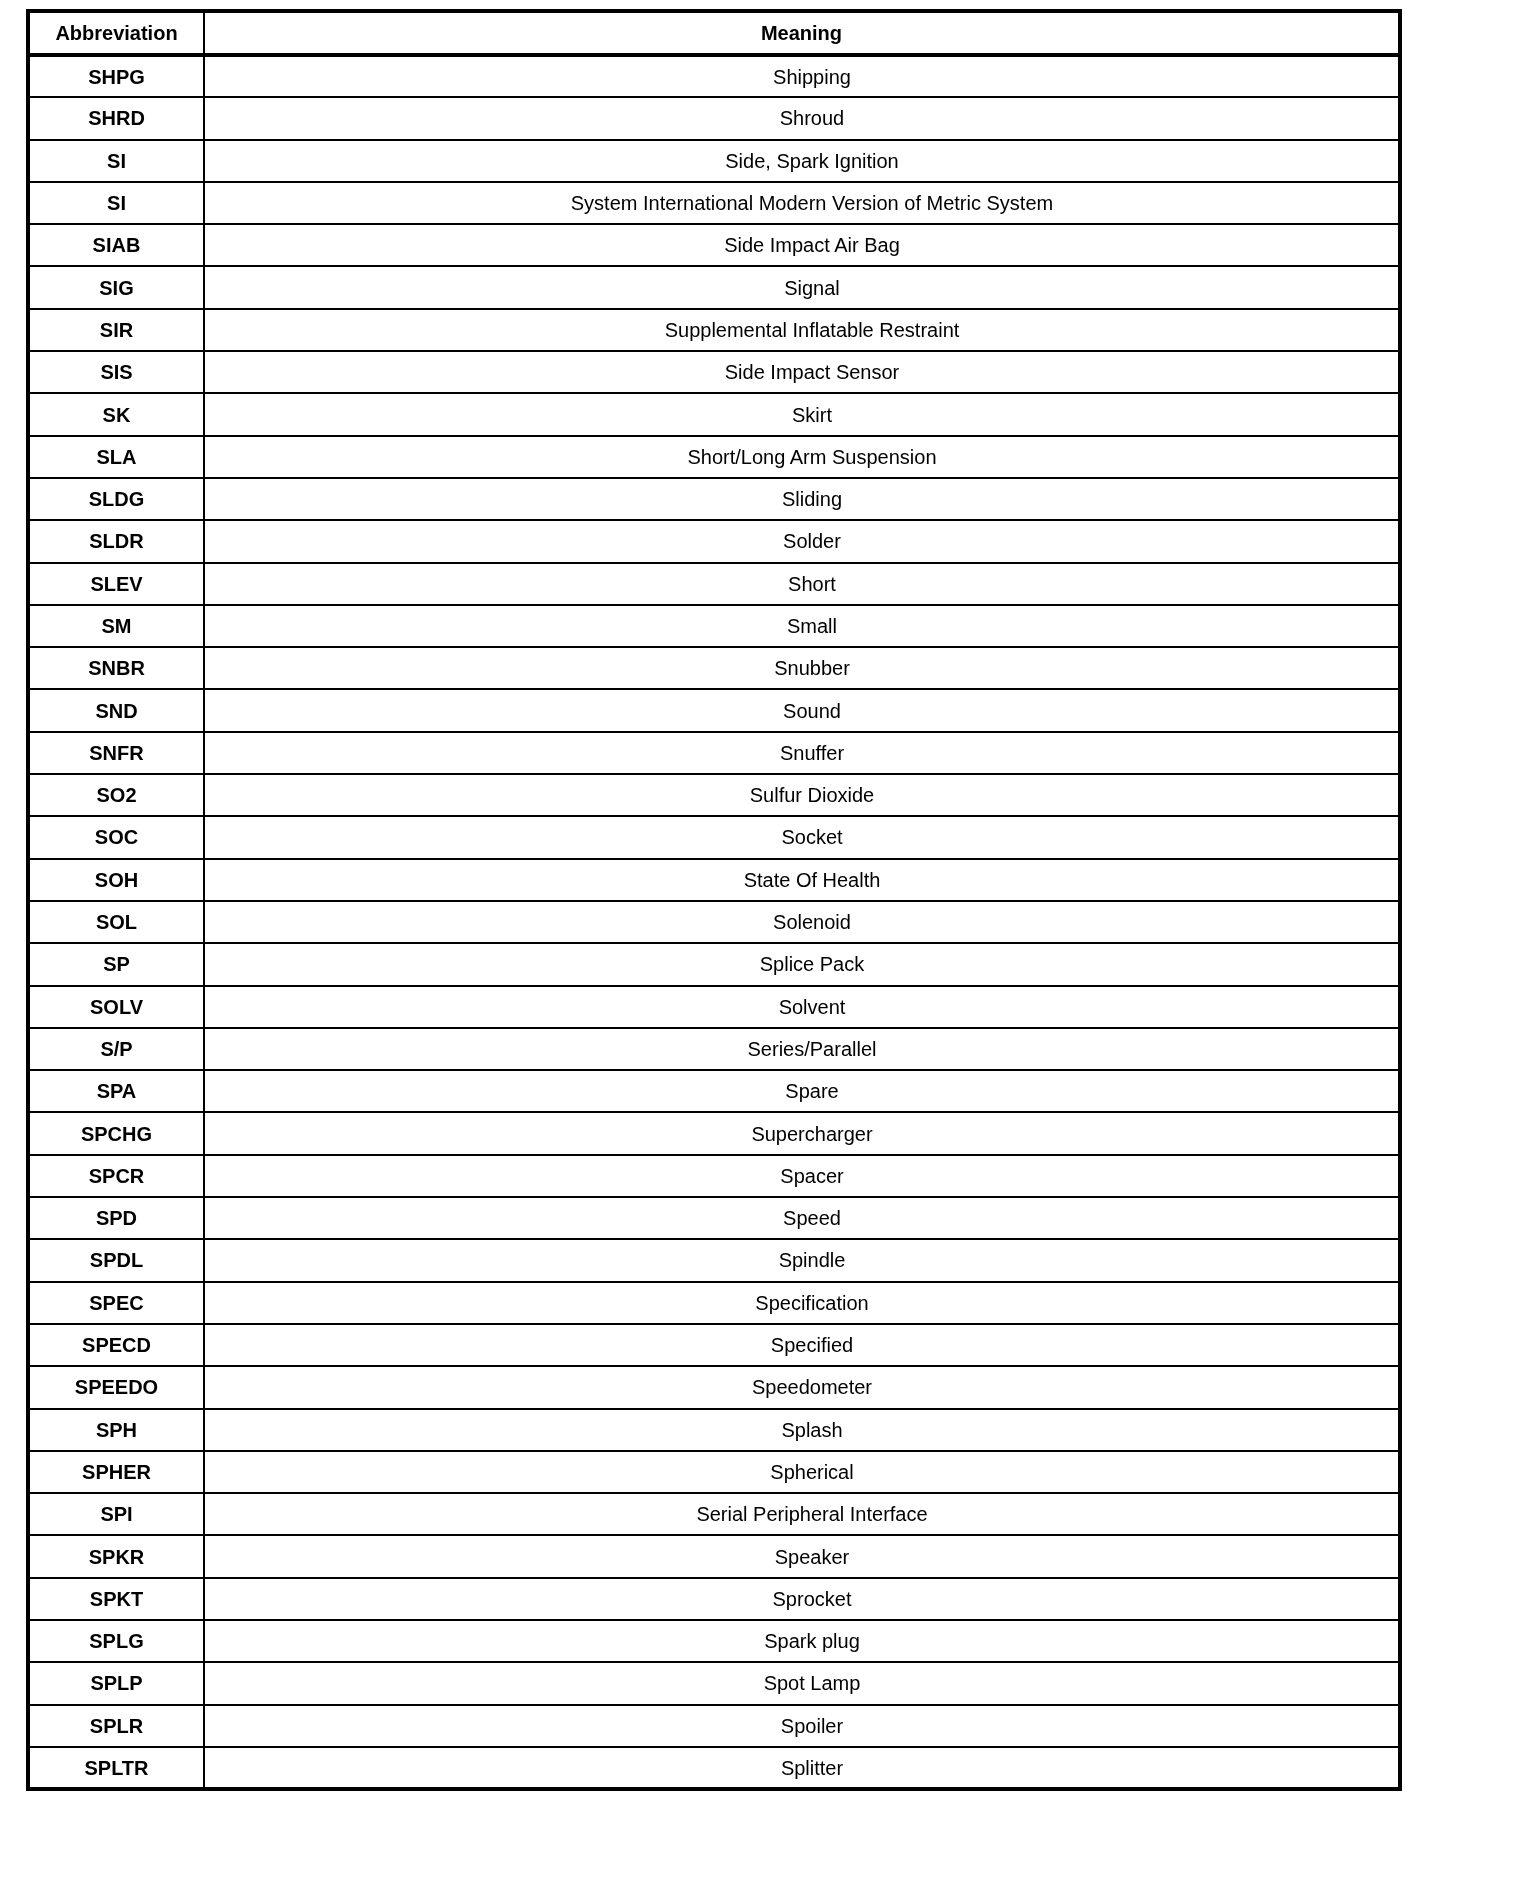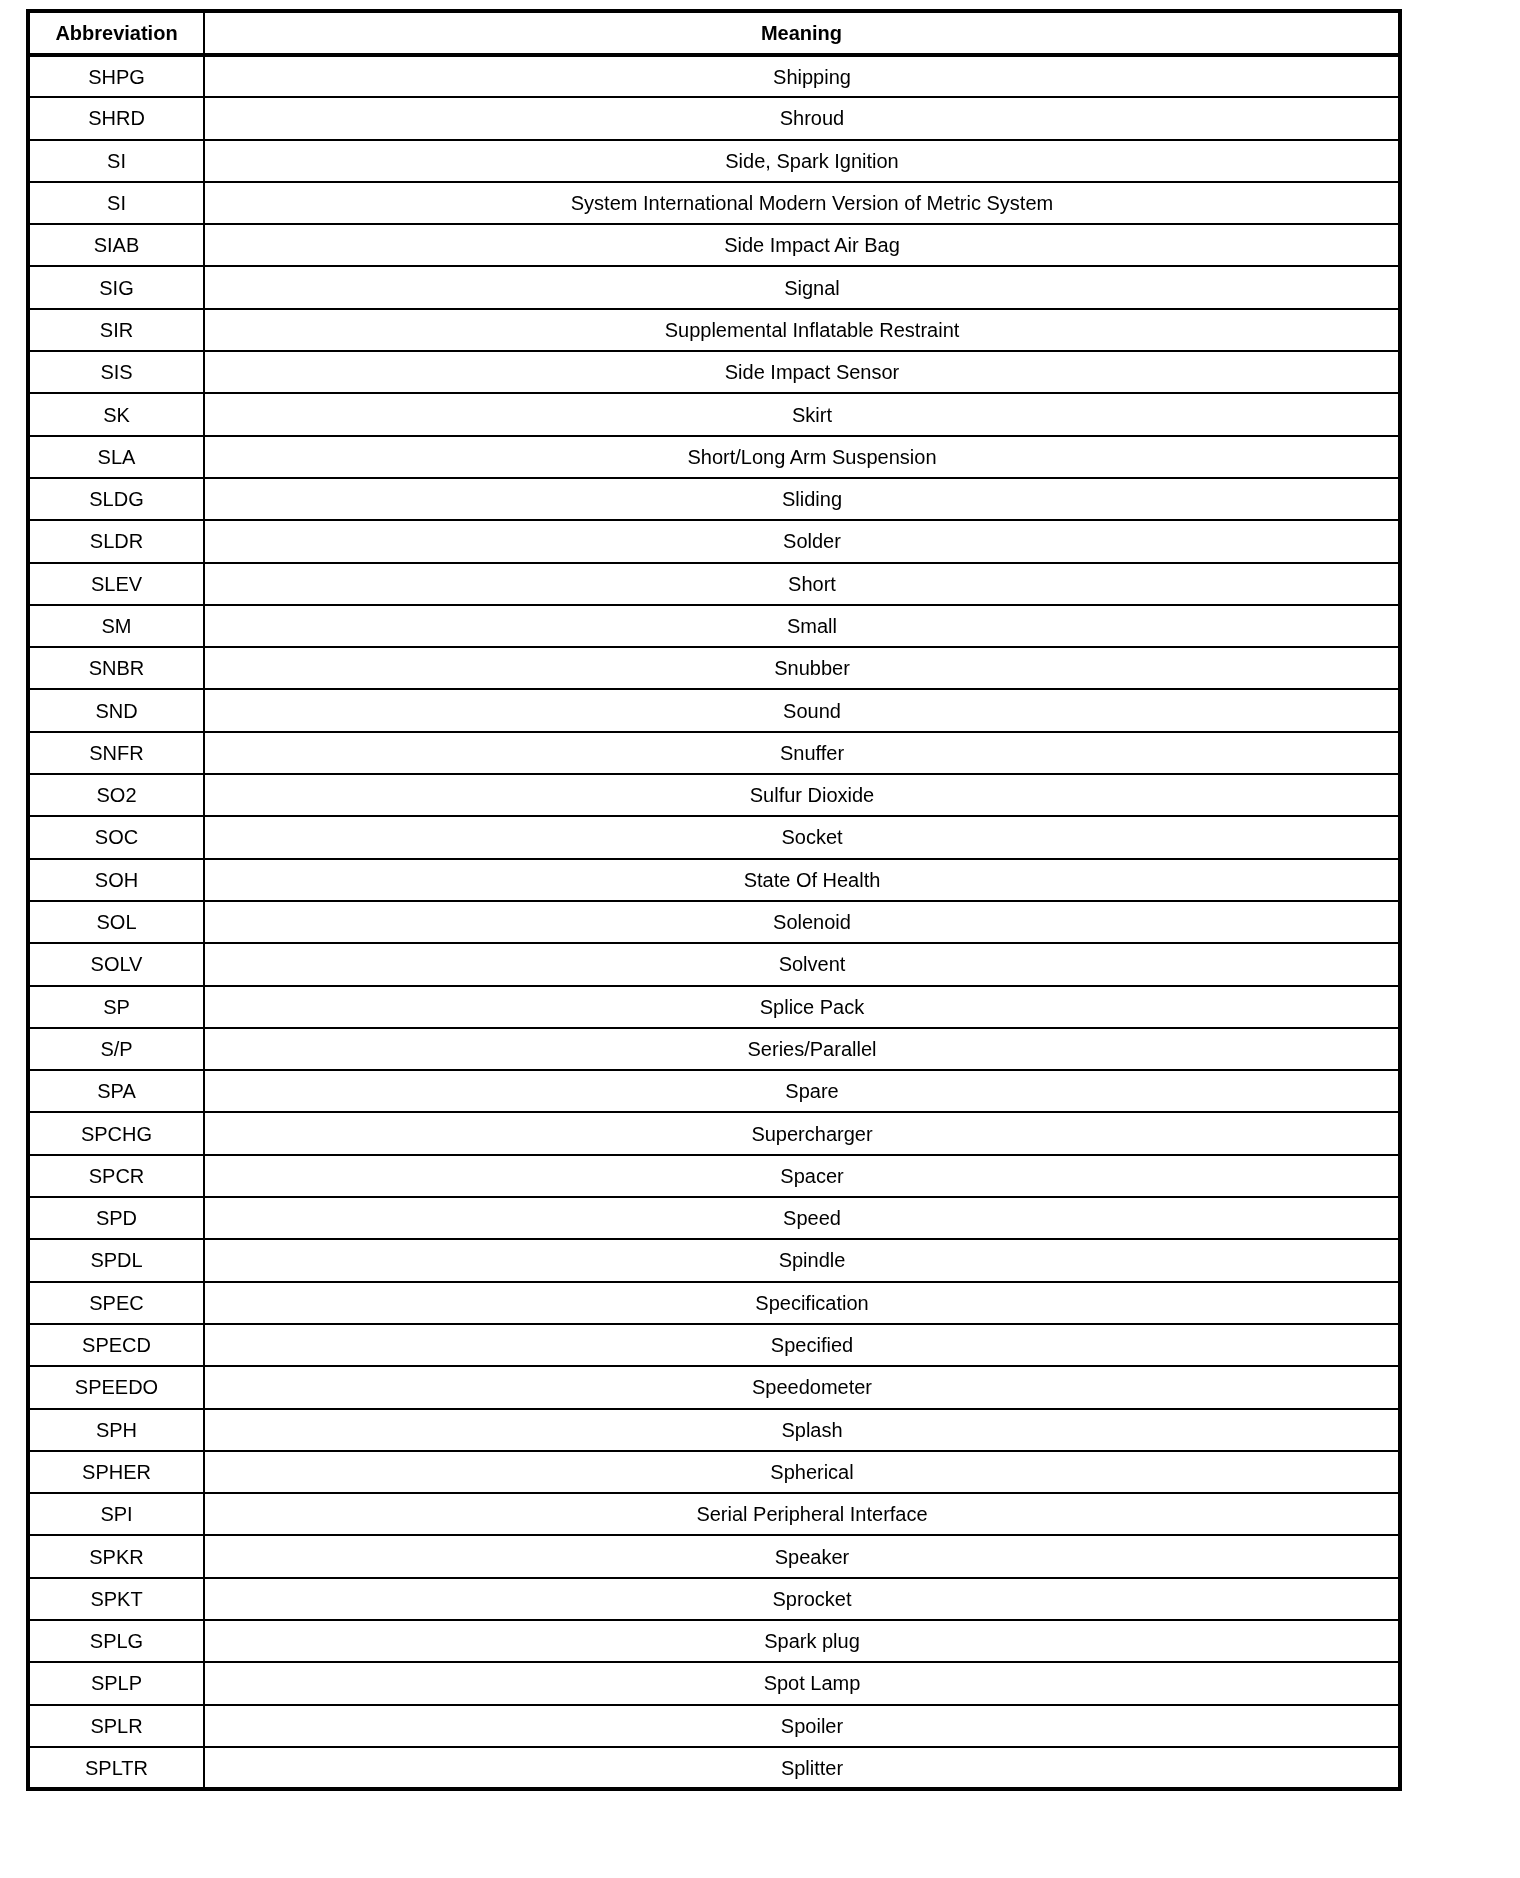--- a/index.html
+++ b/index.html
@@ -41,20 +41,21 @@
     vertical-align: middle;
   }
   col.abbr-col  { width: 176px; }
   col.mean-col  { width: auto; }
   table.abbrev-table tbody tr {
     height: 42.3px;
   }
   td.abbr-cell {
     text-align: center;
     vertical-align: middle;
+    font-weight: bold;
   }
   td.meaning-cell {
     text-align: center;
     vertical-align: middle;
     padding-left: 22px;
   }
 </style>
 </head>
 <body>
 
@@ -149,26 +150,26 @@
         </tr>
         <tr>
           <td class="abbr-cell">SOH</td>
           <td class="meaning-cell">State Of Health</td>
         </tr>
         <tr>
           <td class="abbr-cell">SOL</td>
           <td class="meaning-cell">Solenoid</td>
         </tr>
         <tr>
+          <td class="abbr-cell">SP</td>
+          <td class="meaning-cell">Splice Pack</td>
+        </tr>
+        <tr>
           <td class="abbr-cell">SOLV</td>
           <td class="meaning-cell">Solvent</td>
-        </tr>
-        <tr>
-          <td class="abbr-cell">SP</td>
-          <td class="meaning-cell">Splice Pack</td>
         </tr>
         <tr>
           <td class="abbr-cell">S/P</td>
           <td class="meaning-cell">Series/Parallel</td>
         </tr>
         <tr>
           <td class="abbr-cell">SPA</td>
           <td class="meaning-cell">Spare</td>
         </tr>
         <tr>

